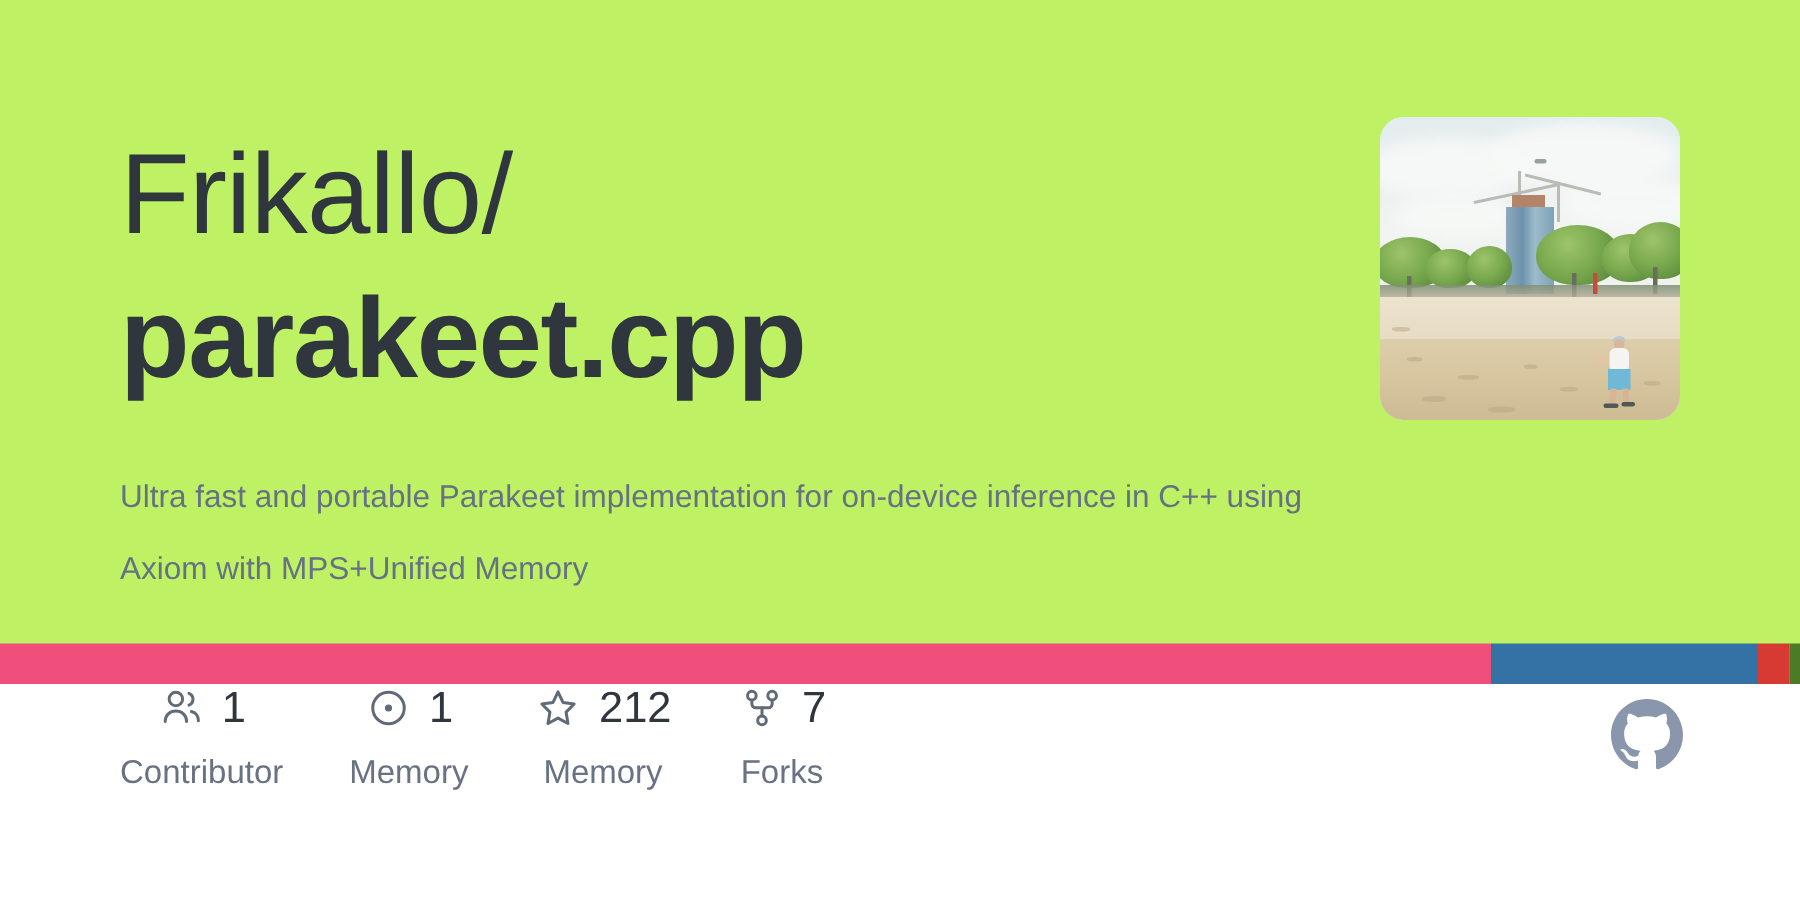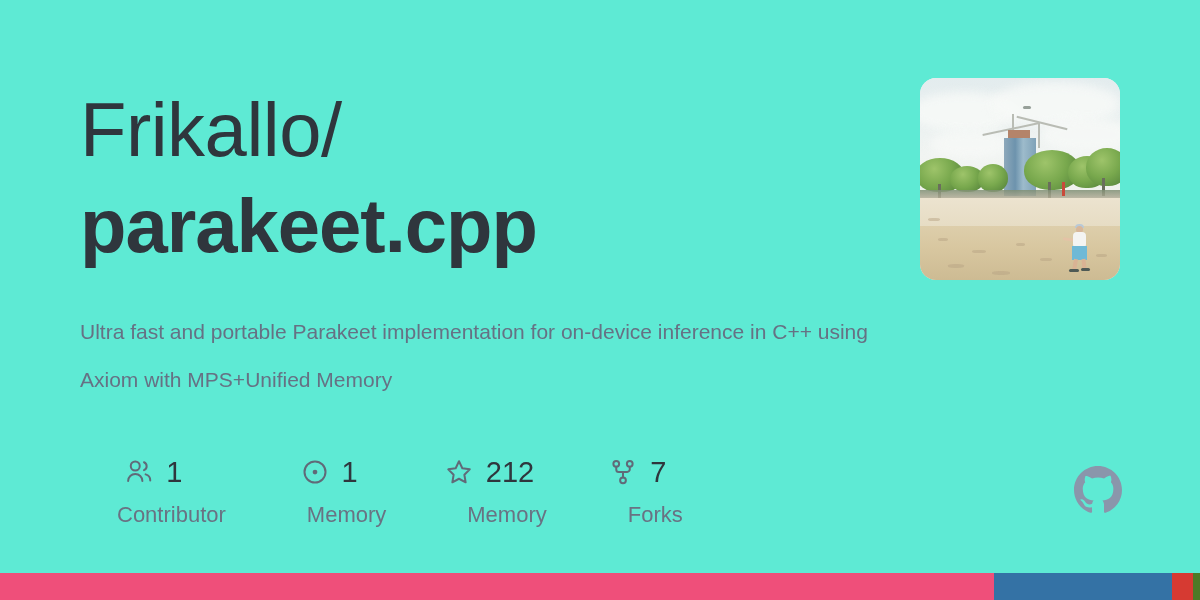--- a/index.html
+++ b/index.html
@@ -10,22 +10,22 @@
     width: 1200px;
     height: 600px;
     overflow: hidden;
     background: #ffffff;
     font-family: "Liberation Sans", sans-serif;
     -webkit-font-smoothing: antialiased;
   }
   .card {
     position: relative;
     width: 1200px;
-    height: 600px;
-    background: #5eead4;
+    height: 456px;
+    background: #bef264;
   }
 
   
   .title-block {
     position: absolute;
     left: 80px;
     top: 82px;
     width: 800px;
   }
   .repo-owner {
@@ -91,21 +91,20 @@
     line-height: 32px;
     color: #2f363d;
     font-weight: 400;
   }
   .stat-label {
     margin-top: 10px;
     font-size: 22px;
     line-height: 26px;
     color: #697283;
     font-weight: 400;
-    margin-left: 37px;
   }
 
   
   .avatar {
     position: absolute;
     left: 920px;
     top: 78px;
     width: 200px;
     height: 202px;
     border-radius: 16px;

